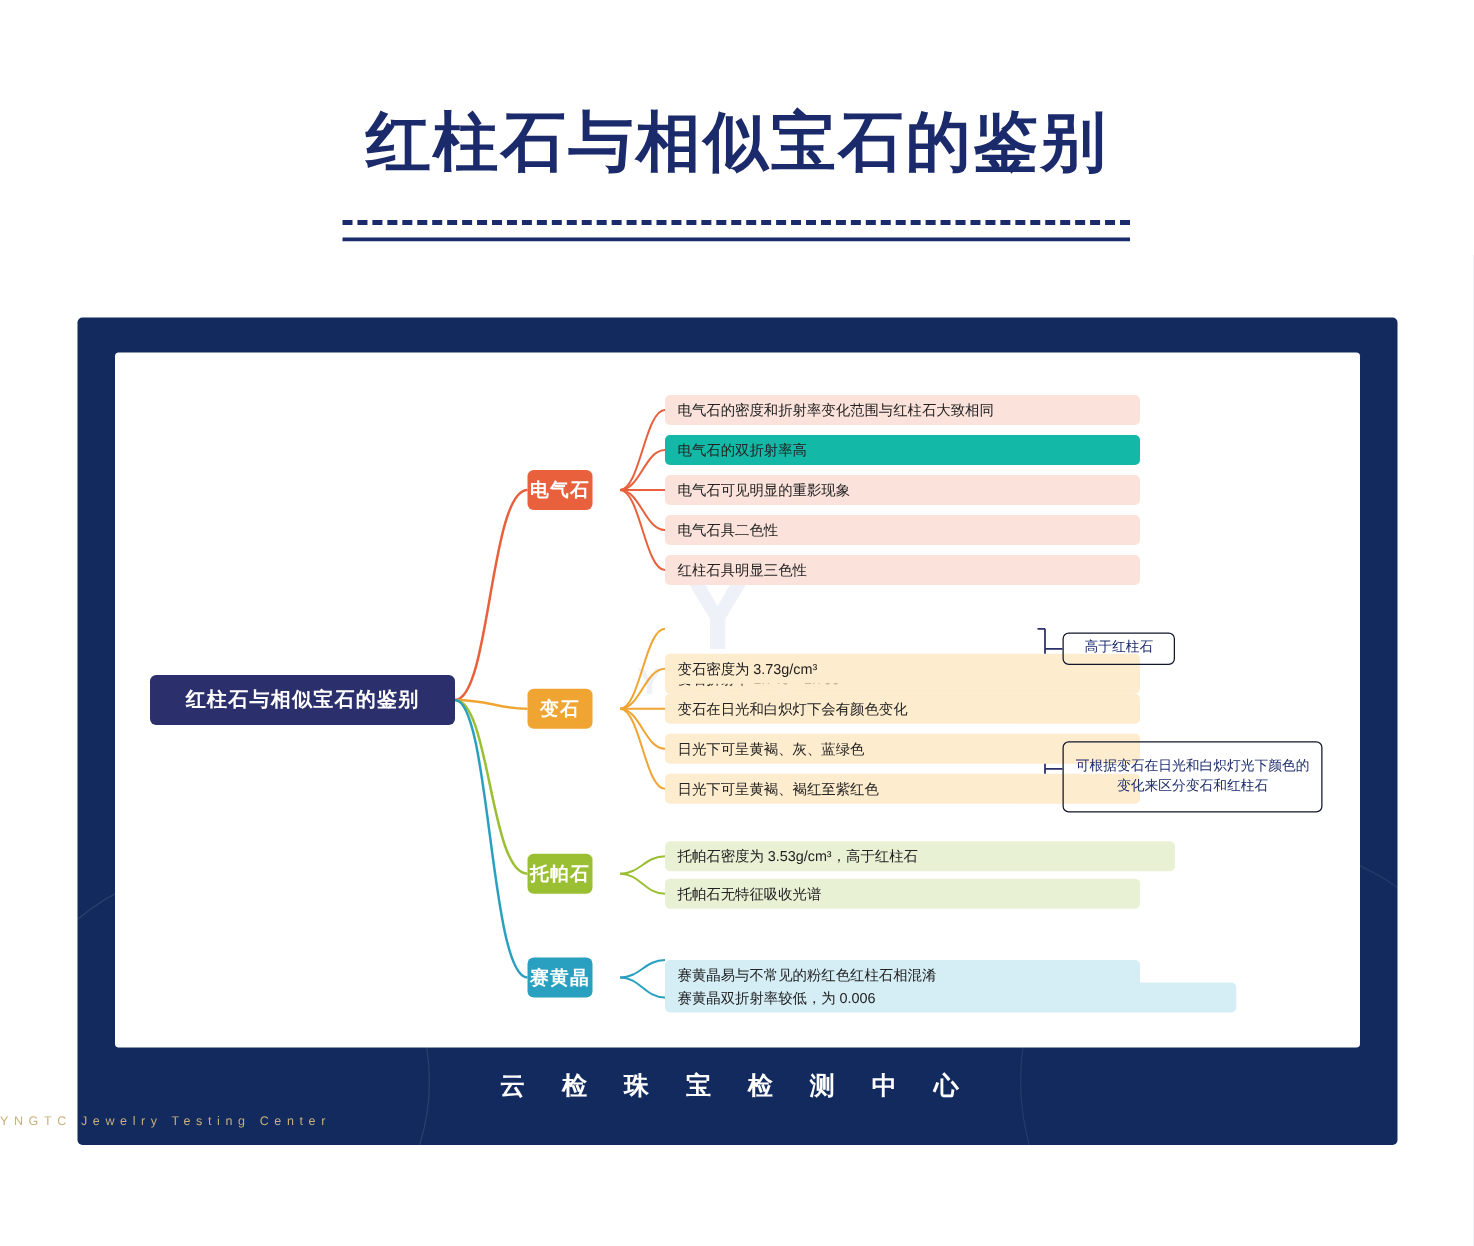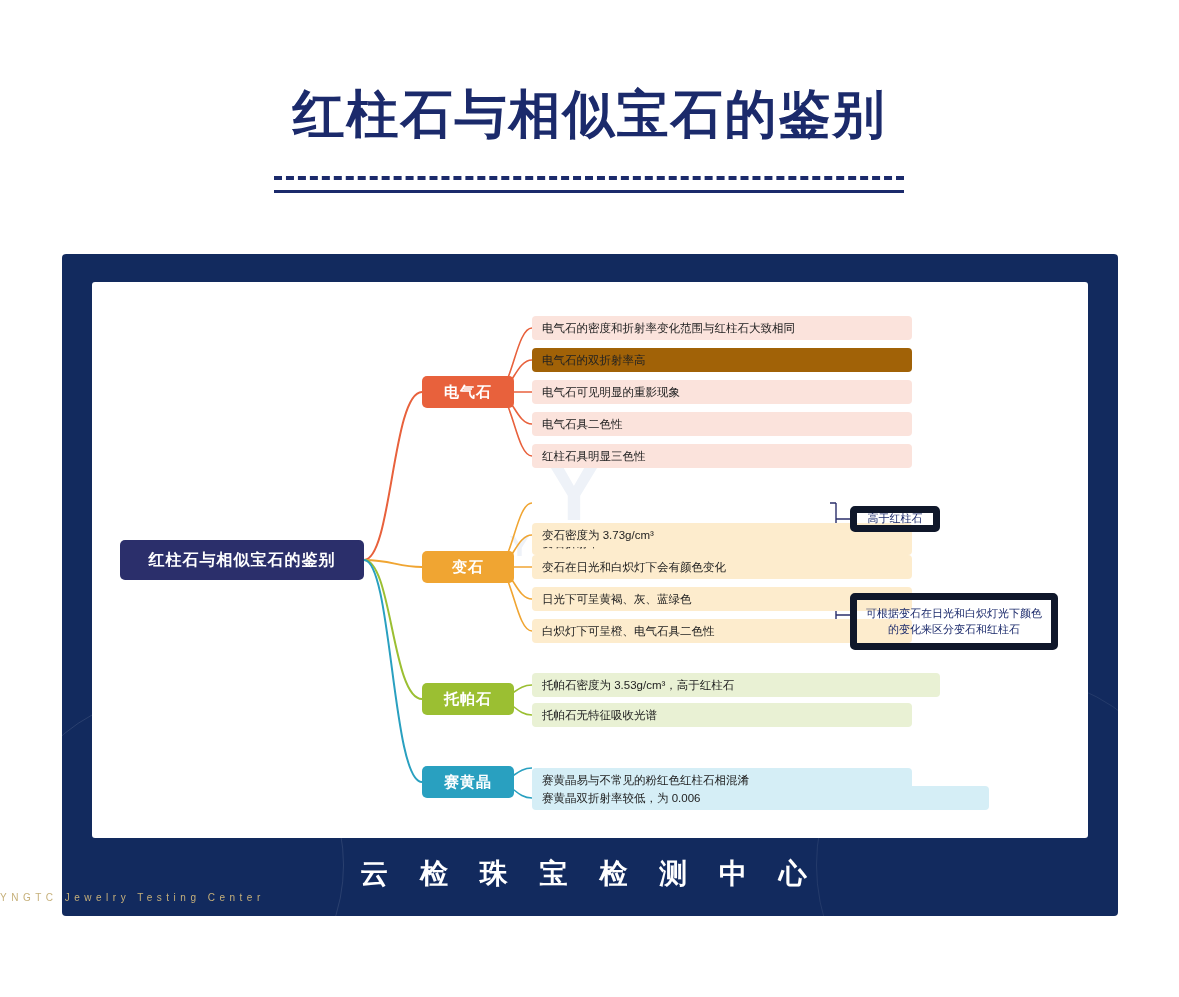--- a/index.html
+++ b/index.html
@@ -106,21 +106,21 @@
   }
 
   
   #brand-cn {
     position: absolute;
     left: 0;
     top: 855px;
     width: 1179px;
     text-align: center;
     color: #ffffff;
-    font-size: 28px;
+    font-size: 20px;
     font-weight: bold;
     letter-spacing: 12px;
   }
   #brand-en {
     position: absolute;
     left: 0;
     top: 892px;
     width: 972px;
     text-align: left;
     color: #c6b07a;
@@ -162,21 +162,21 @@
     border-radius: 5px;
     color: #ffffff;
     font-size: 16px;
     font-weight: bold;
     justify-content: center;
     letter-spacing: 1px;
   }
 
   
   .branch-label {
-    width: 92px;
+    width: 52px;
     height: 32px;
     border-radius: 5px;
     color: #ffffff;
     font-size: 15px;
     font-weight: bold;
     justify-content: center;
     letter-spacing: 1px;
   }
 
   
@@ -184,21 +184,21 @@
     height: 24px;
     border-radius: 4px;
     padding: 0 10px;
     font-size: 11.5px;
     color: #222222;
     align-items: center;
   }
 
   
   .note {
-    border: 7px solid #0f172a;
+    border: 1px solid #0f172a;
     border-radius: 5px;
     color: #1b2a6b;
     font-size: 11px;
     padding: 5px 9px;
     line-height: 1.45;
     text-align: center;
     justify-content: center;
     white-space: normal;
   }
 </style>
@@ -253,32 +253,32 @@
       <path d="M738,221 L744,221 M738,253 L744,253 M744,221 L744,253 M744,237 L758,237" fill="none" stroke="#2b2f6b" stroke-width="1.4"></path>
 
       <path d="M738,317 L744,317 M738,349 L744,349 M744,317 L744,349 M744,333 L758,333" fill="none" stroke="#2b2f6b" stroke-width="1.4"></path>
     </svg>
 
     <div class="node" id="root-node">红柱石与相似宝石的鉴别</div>
 
     <div class="node branch-label" style="left:330px; top:94px; background:#e8613c;">电气石</div>
 
     <div class="node leaf" style="left:440px; top:34px; width:380px; background:#fbe3dc;">电气石的密度和折射率变化范围与红柱石大致相同</div>
-    <div class="node leaf" style="left:440px; top:66px; width:380px; background:#a16207;">电气石的双折射率高</div>
+    <div class="node leaf" style="left:440px; top:66px; width:380px; background:#14b8a6;">电气石的双折射率高</div>
     <div class="node leaf" style="left:440px; top:98px; width:380px; background:#fbe3dc;">电气石可见明显的重影现象</div>
     <div class="node leaf" style="left:440px; top:130px; width:380px; background:#fbe3dc;">电气石具二色性</div>
     <div class="node leaf" style="left:440px; top:162px; width:380px; background:#fbe3dc;">红柱石具明显三色性</div>
 
     <div class="node branch-label" style="left:330px; top:269px; background:#f0a532;">变石</div>
 
     <div class="node leaf" style="left:440px; top:209px; width:380px; background:#fdeccd;margin-top:40px;">变石折射率 1.746～1.755</div>
     <div class="node leaf" style="left:440px; top:241px; width:380px; background:#fdeccd;">变石密度为 3.73g/cm³</div>
     <div class="node leaf" style="left:440px; top:273px; width:380px; background:#fdeccd;">变石在日光和白炽灯下会有颜色变化</div>
     <div class="node leaf" style="left:440px; top:305px; width:380px; background:#fdeccd;">日光下可呈黄褐、灰、蓝绿色</div>
-    <div class="node leaf" style="left:440px; top:337px; width:380px; background:#fdeccd;">白炽灯下可呈橙、电气石具二色性</div>
+    <div class="node leaf" style="left:440px; top:337px; width:380px; background:#fdeccd;">日光下可呈黄褐、褐红至紫红色</div>
 
     <div class="node note" style="left:758px; top:224px; width:90px; height:26px;">高于红柱石</div>
     <div class="node note" style="left:758px; top:311px; width:208px; height:57px;">可根据变石在日光和白炽灯光下颜色的变化来区分变石和红柱石</div>
 
     <div class="node branch-label" style="left:330px; top:401px; background:#9bbf32;">托帕石</div>
 
     <div class="node leaf" style="left:440px; top:391px; width:408px; background:#e9f1d4;">托帕石密度为 3.53g/cm³，高于红柱石</div>
     <div class="node leaf" style="left:440px; top:421px; width:380px; background:#e9f1d4;">托帕石无特征吸收光谱</div>
 
     <div class="node branch-label" style="left:330px; top:484px; background:#29a0c0;">赛黄晶</div>

